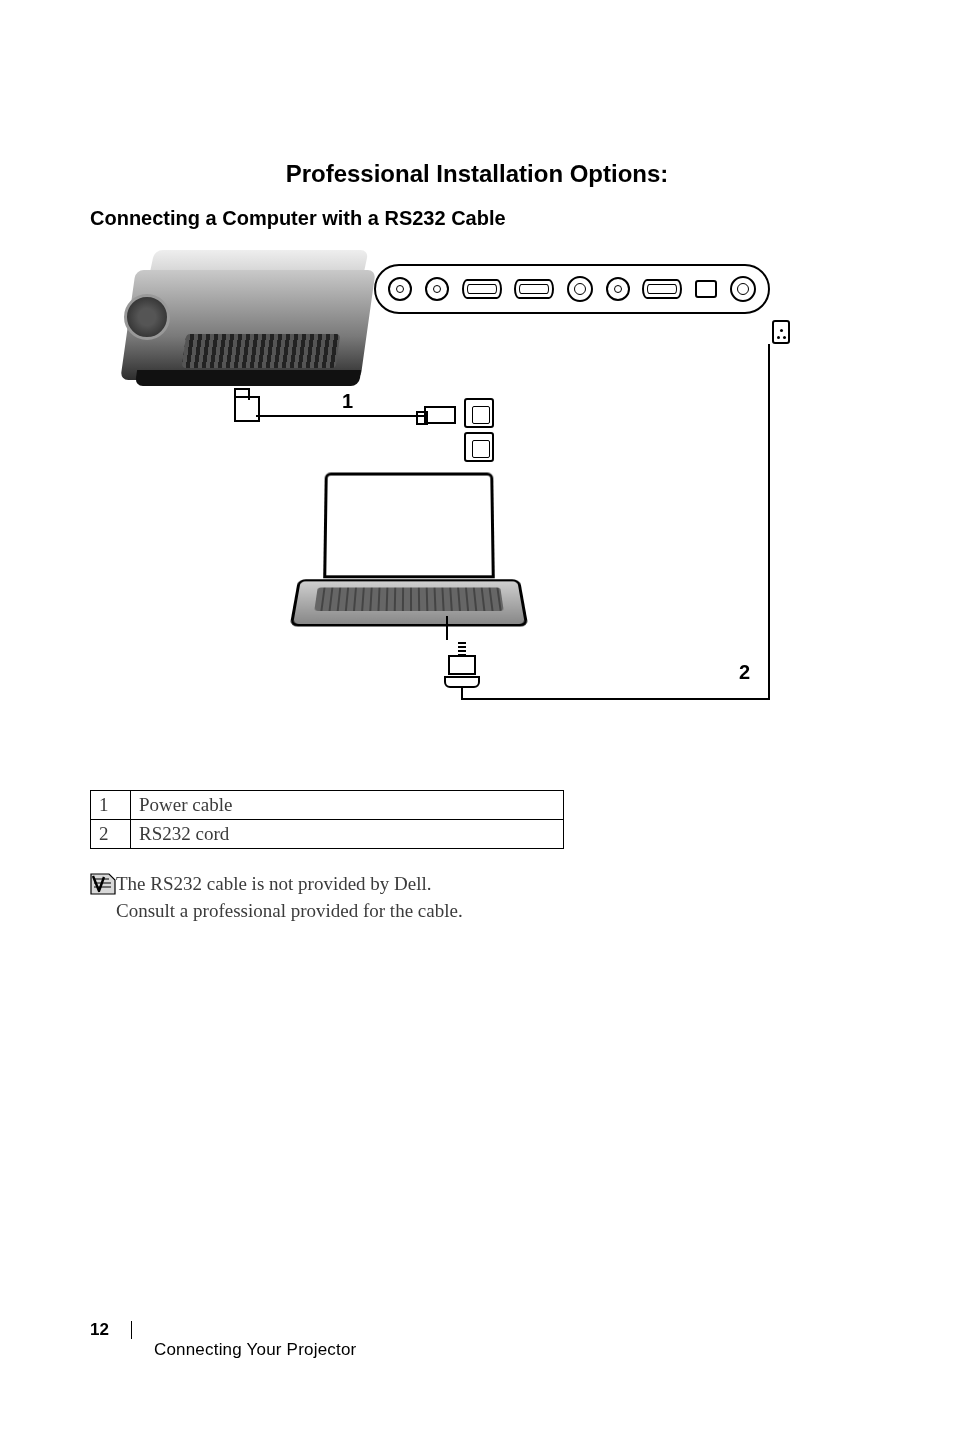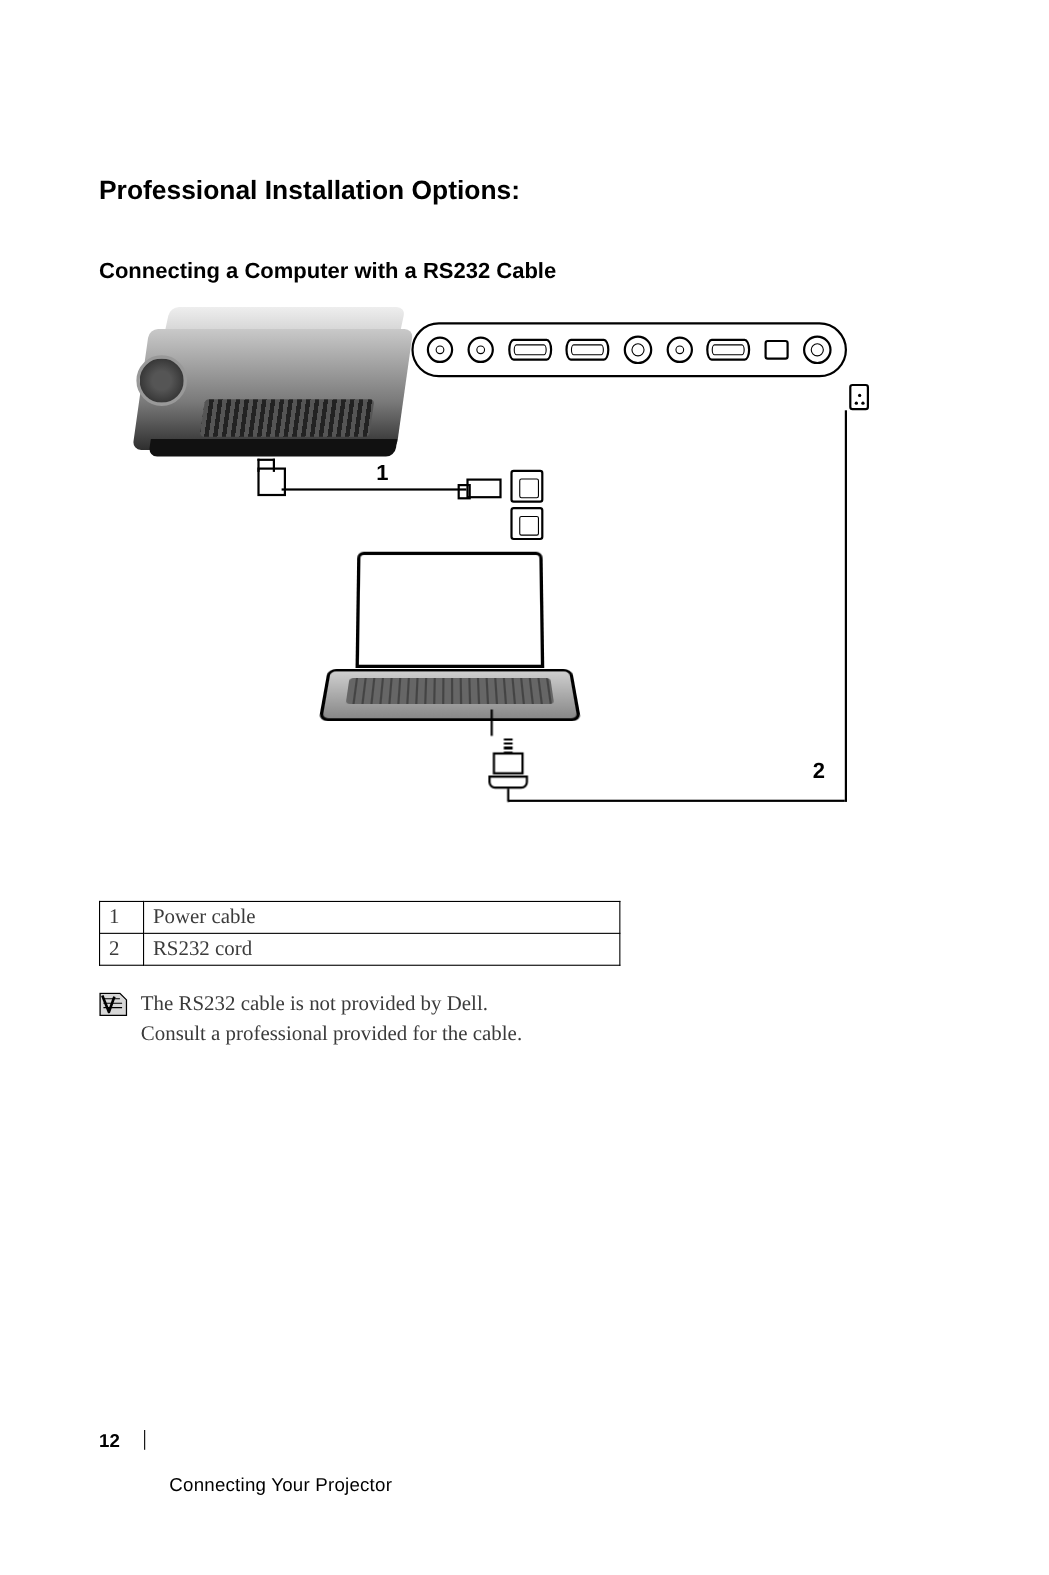--- a/index.html
+++ b/index.html
@@ -10,21 +10,22 @@
     font-family: Arial, Helvetica, sans-serif;
     color: #000;
     position: relative;
   }
   .page {
     padding: 160px 90px 0 90px;
   }
   .heading1 {
     font-size: 24px;
     font-weight: bold;
-    margin-bottom: 48px;
+    margin-bottom: 19px;
+    text-align: center;
   }
   .heading2 {
     font-size: 20px;
     font-weight: bold;
     margin-bottom: 10px;
   }
   .diagram-wrap {
     margin-left: 38px;
     margin-bottom: 80px;
   }
@@ -259,40 +260,39 @@
   .parts-table td {
     border: 1px solid #000;
     padding: 3px 10px 3px 8px;
     font-family: Georgia, 'Times New Roman', serif;
     font-size: 19px;
     color: #3b3b3b;
   }
   .parts-table td:first-child { width: 40px; }
   .note {
     display: flex;
-    gap: 12px;
     align-items:flex-start;
   }
   .note-icon {
     width: 26px; height: 22px;
     flex: 0 0 26px;
     margin-top: 2px;
   }
   .note-text {
     font-family: Georgia, 'Times New Roman', serif;
     font-size: 19px;
     color: #3b3b3b;
     line-height: 1.4;
   }
   .footer {
     position: absolute;
     left: 90px;
     bottom: 72px;
     display: flex;
-    align-items: flex-start;
+    align-items: center;
     gap: 22px;
     font-size: 17px;
   }
   .page-num {
     font-weight: bold;
     font-family: Arial, sans-serif;
   }
   .footer-sep {
     width: 1px; height: 18px; background:#000;
   }

